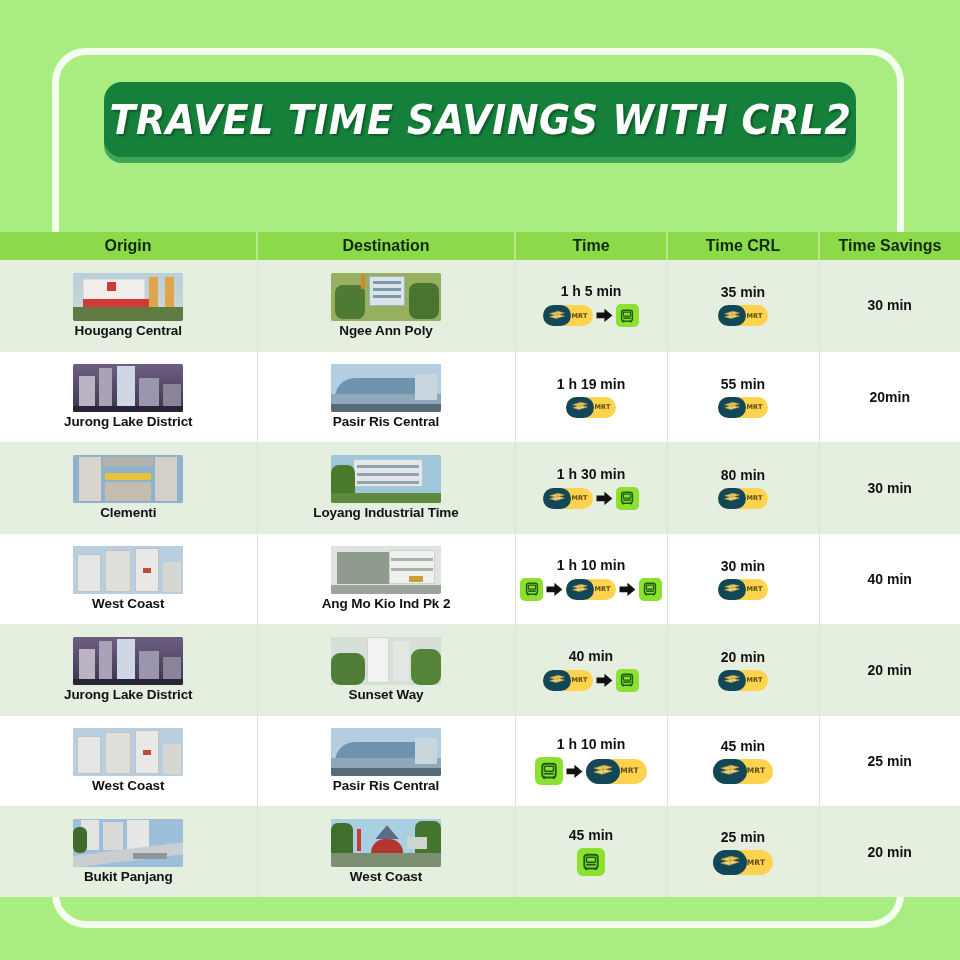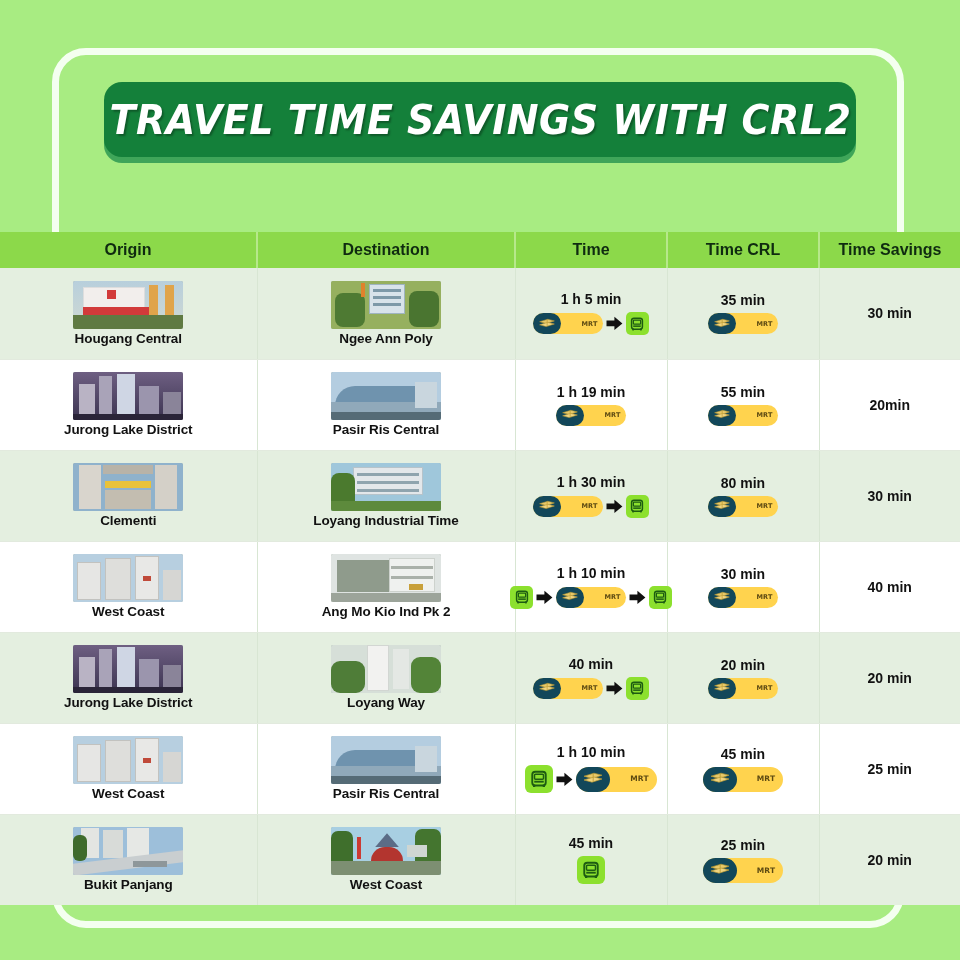--- a/index.html
+++ b/index.html
@@ -72,21 +72,21 @@
     border-collapse: collapse;
     table-layout: fixed;
   }
 
   .table col.c-origin { width: 257px; }
   .table col.c-dest   { width: 258px; }
   .table col.c-today  { width: 152px; }
   .table col.c-crl    { width: 152px; }
   .table col.c-save   { width: 141px; }
 
-  thead tr { height: 36px; }
+  thead tr { height: 28px; }
   thead th {
     background: #8cd94a;
     color: #0f2b10;
     font-size: 16px;
     font-weight: bold;
     text-align: center;
     border-right: 2px solid #b7e88b;
     font-family: "Liberation Sans", sans-serif;
   }
   thead th:last-child { border-right: none; }
@@ -179,21 +179,21 @@
     justify-content: center;
     flex: none;
   }
   .mrt .disc svg { display: block; }
   .mrt .mrt-txt {
     font-family: "DejaVu Sans", sans-serif;
     font-size: 6.5px;
     font-weight: bold;
     color: #5d4a12;
     letter-spacing: 0.2px;
-    padding-left: 20px;
+    padding-left: 0;
     line-height: 1;
   }
 
   
   .mrt.big { height: 25px; border-radius: 13px; padding-right: 8px; }
   .mrt.big .disc { width: 34px; height: 25px; border-radius: 13px; }
   .mrt.big .mrt-txt { font-size: 7.5px; }
 
   
   .bus {
@@ -587,21 +587,21 @@
         </td>
         <td>
           <div class="place">
             <div class="photo">
               <div class="sky" style="left:0;top:0;width:100%;height:100%;background:#d6dfd8"></div>
               <div class="b1" style="left:36px;top:0;width:22px;height:46px;background:#f2f2f0;border:1px solid #d2d6d2"></div>
               <div class="b2" style="left:62px;top:4px;width:16px;height:40px;background:#e4e8e4"></div>
               <div class="tree" style="left:0;top:16px;width:34px;height:32px;background:#4f7d38;border-radius:9px"></div>
               <div class="tree2" style="right:0;top:12px;width:30px;height:36px;background:#538438;border-radius:9px"></div>
             </div>
-            <div class="place-label">Loyang Way</div>
+            <div class="place-label">Sunset Way</div>
           </div>
         </td>
         <td>
           <div class="time-cell">
             <div class="time-val">40 min</div>
             <div class="modes">
               <span class="mrt">
                 <span class="disc">
                   <svg width="18" height="12" viewBox="0 0 22 14">
                     <path d="M2 4.2 L12 1.2 L20 3.2 L10 6.4 Z" fill="#e8c96a" stroke="#b8982f" stroke-width="0.7"></path>

